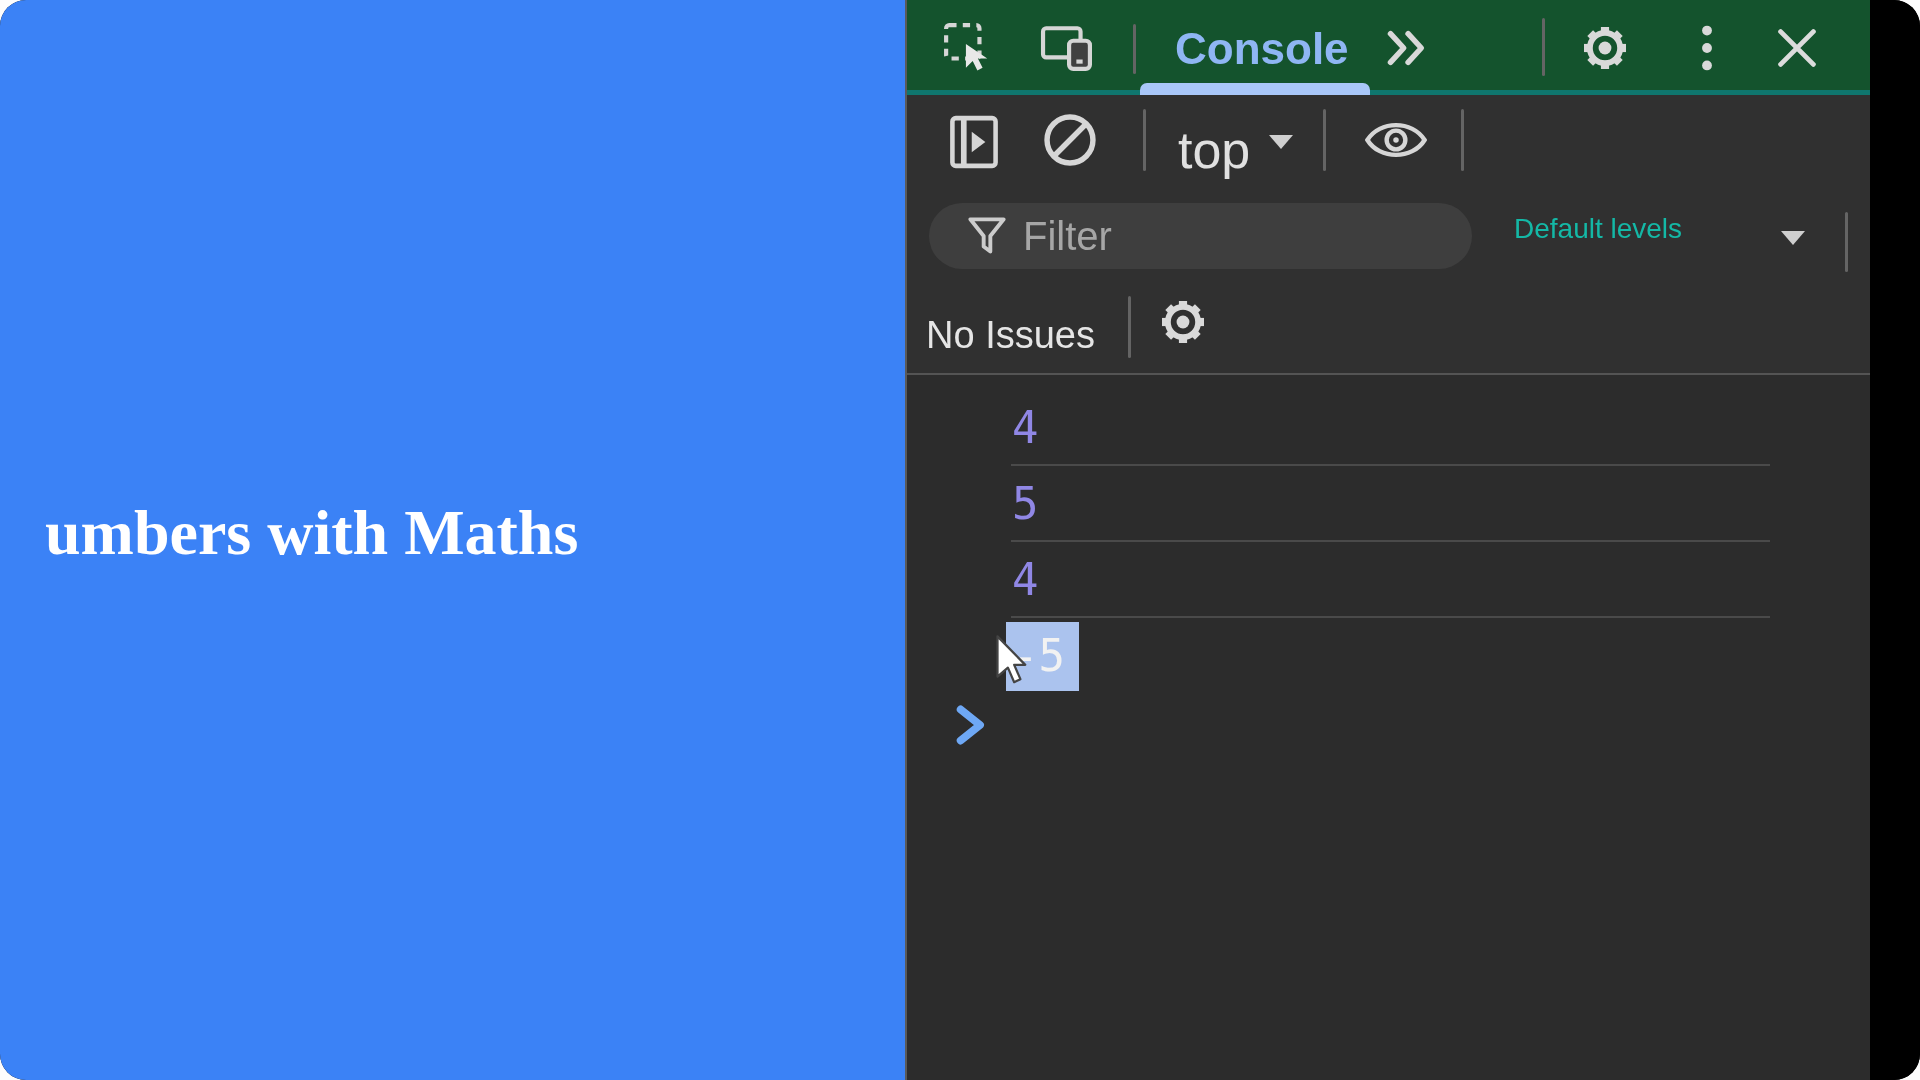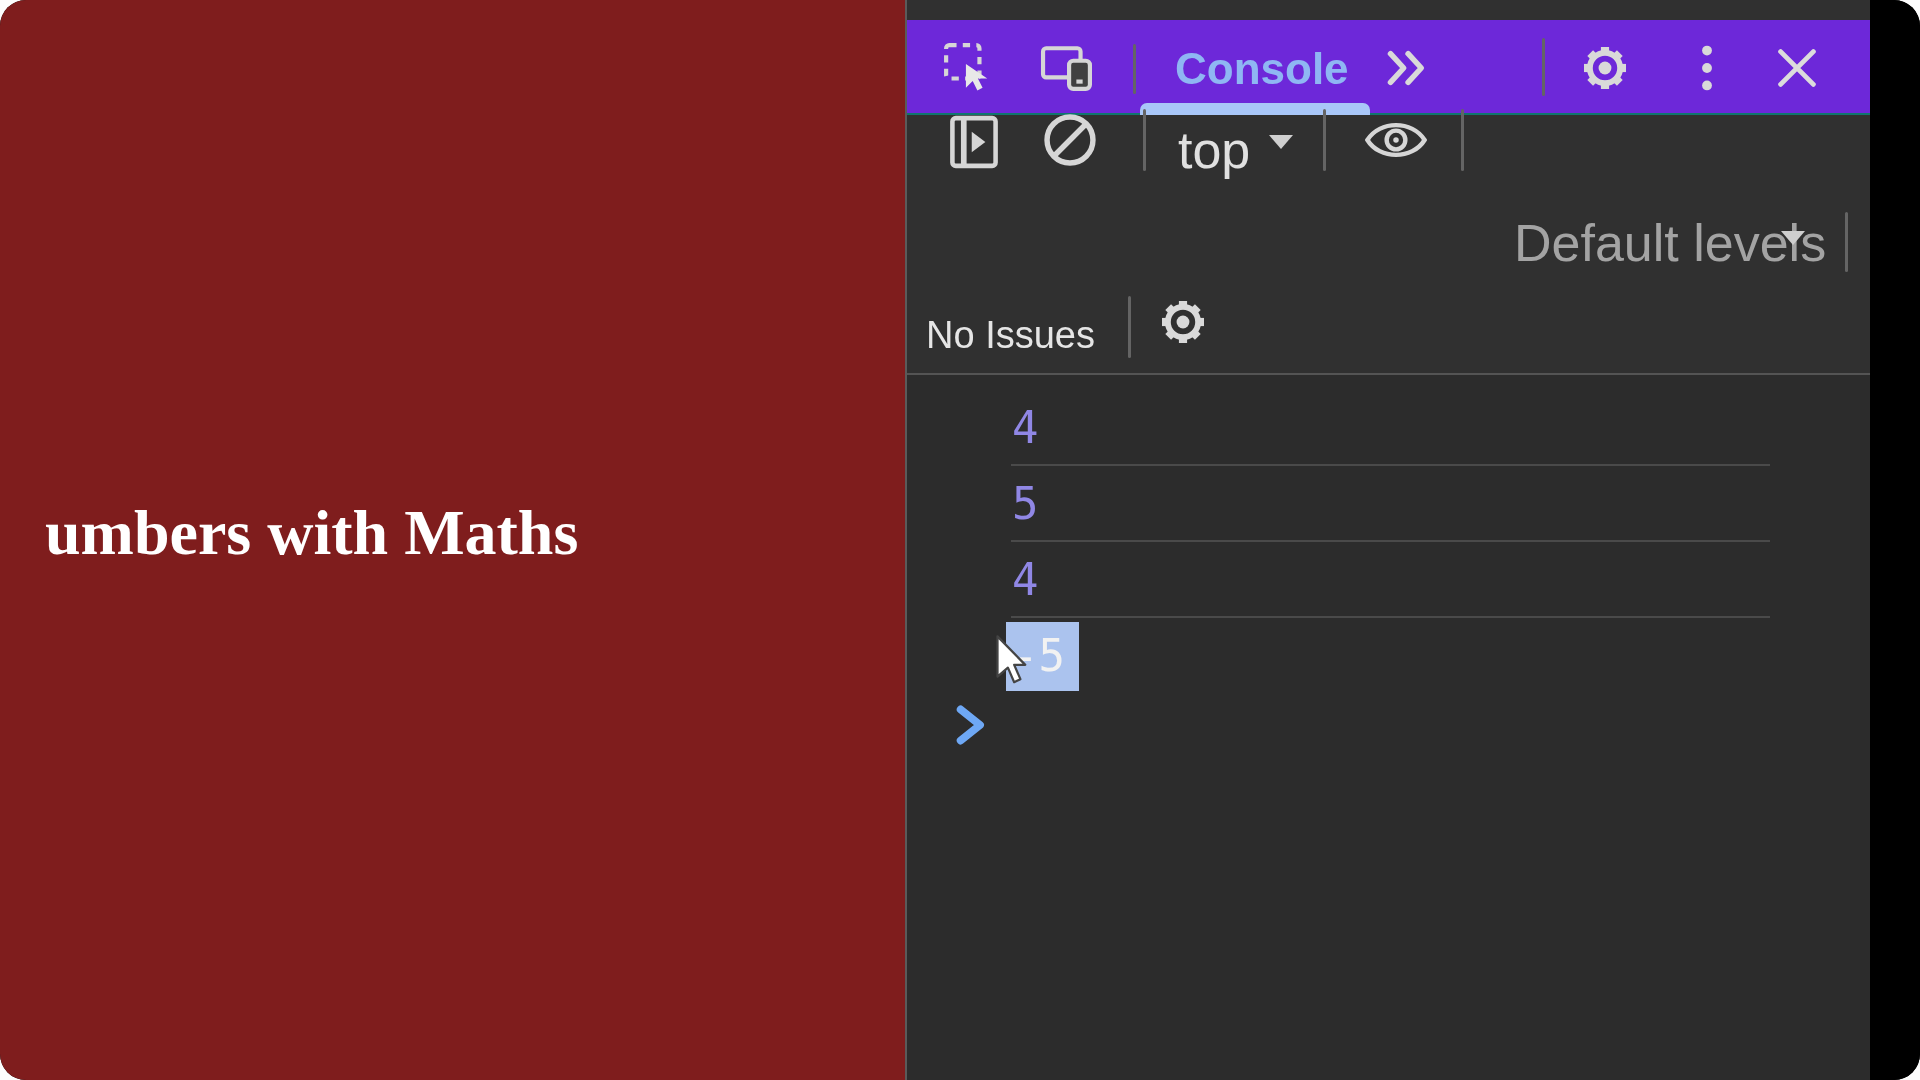--- a/index.html
+++ b/index.html
@@ -1,44 +1,44 @@
 <!DOCTYPE html>
 <html style="--blue-text: #8fb6f3; --underline: #a9c7f8; --purple: #9087e5; --link: #c4d4f2; --sel-bg: #abc3ee; --sel-text: #f2f2f2; --prompt: #6ea8f5;"><head>
 <meta charset="utf-8">
 <style>
   html,body{margin:0;padding:0;background:#fdfdfd;}
   .frame{position:relative;width:1920px;height:1080px;background:#000;border-radius:26px;overflow:hidden;
          font-family:"Liberation Sans",sans-serif;}
   
-  .page-area{position:absolute;left:0;top:0;width:925px;height:1080px;background:#7f1d1d;}
+  .page-area{position:absolute;left:0;top:0;width:925px;height:1080px;background:#3b82f6;}
   .page-heading{position:absolute;left:45px;top:496px;color:#ffffff;
                 font-family:"Liberation Serif",serif;font-weight:bold;font-size:64px;white-space:nowrap;}
   
   .devtools{position:absolute;left:905px;top:0;width:965px;height:1080px;background:#303030;
             border-left:2px solid #5a5a5a;box-sizing:border-box;}
   .sep{position:absolute;width:3px;background:#646464;border-radius:2px;}
   .icon{position:absolute;display:flex;align-items:center;justify-content:center;}
   .icon svg{display:block;}
   
-  .tabbar{position:absolute;left:0;top:0;width:100%;height:95px;background:#6d28d9;border-bottom:2px solid #0f766e;box-sizing:border-box;margin-top:20px;}
+  .tabbar{position:absolute;left:0;top:0;width:100%;height:95px;background:#14532d;border-bottom:5px solid #0f766e;box-sizing:border-box;}
   .tab-label{position:absolute;left:268px;top:24px;font-size:44px;font-weight:bold;color:var(--blue-text,#8fb6f3);}
   .tab-underline{position:absolute;left:233px;top:83px;width:230px;height:12px;background:var(--underline,#a9c7f8);
                  border-radius:7px 7px 0 0;}
   
   .row2{position:absolute;left:0;top:97px;width:100%;height:92px;}
   .ctx-label{position:absolute;left:271px;top:23px;font-size:52px;color:#e0e0e0;}
   .caret{width:0;height:0;border-left:12px solid transparent;border-right:12px solid transparent;
          border-top:14px solid #cfcfcf;position:absolute;}
   
   .filter-pill{position:absolute;left:22px;top:203px;width:543px;height:66px;border-radius:34px;background:#3e3e3e;
                display:flex;align-items:center;}
   .filter-input{background:transparent;border:none;outline:none;color:#e8e8e8;font-size:40px;width:380px;
                 font-family:"Liberation Sans",sans-serif;margin-left:14px;}
   .filter-input::placeholder{color:#a6a6a6;}
-  .levels-label{position:absolute;left:607px;top:213px;font-size:52px;color:#a3a3a3;}
+  .levels-label{position:absolute;left:607px;top:213px;font-size:28px;color:#14b8a6;}
   
   .status-label{position:absolute;left:19px;top:302px;font-size:38px;color:#e5e5e5;margin-top:12px;}
   .status-divider{position:absolute;left:0;top:373px;width:100%;height:2px;background:#545454;}
   
   .messages{position:absolute;left:0;top:375px;width:100%;height:705px;background:#2c2c2c;padding-top:15px;box-sizing:border-box;}
   .console-row{height:74px;display:flex;align-items:center;justify-content:space-between;
                padding:0 115px 0 105px;font-family:"DejaVu Sans Mono",monospace;font-size:44px;}
   .row-divider{height:2px;background:#4a4a4a;margin:0 100px 0 104px;}
   .log-value{color:var(--purple,#9087e5);}
   .log-value.sel{background:var(--sel-bg,#abc3ee);color:var(--sel-text,#f2f2f2);
@@ -136,20 +136,28 @@
       <div class="icon" style="left:456px;top:15px;width:66px;height:56px;">
         <svg width="66" height="56" viewBox="0 0 60 48">
           <path d="M4 24 C15 6 45 6 56 24 C45 42 15 42 4 24 Z" fill="none" stroke="#d6d6d6" stroke-width="4"></path>
           <circle cx="30" cy="24" r="8.5" fill="none" stroke="#d6d6d6" stroke-width="4"></circle>
           <circle cx="30" cy="24" r="2.5" fill="#d6d6d6"></circle>
         </svg>
       </div>
       <div class="sep" style="left:554px;top:12px;height:62px;"></div>
     </div>
 
+    <div class="filter-pill">
+      <span class="icon" style="position:static;margin-left:38px;">
+        <svg width="40" height="40" viewBox="0 0 36 36">
+          <path d="M3 3 H33 L21 18 V32 L15 27.5 V18 Z" fill="none" stroke="#cccccc" stroke-width="3.5" stroke-linejoin="round"></path>
+        </svg>
+      </span>
+      <input class="filter-input" placeholder="Filter" style="">
+    </div>
     <div>
       <span class="levels-label">Default levels</span>
       <span class="caret" style="left:874px;top:231px;"></span>
     </div>
     <div class="sep" style="left:938px;top:212px;height:60px;"></div>
 
     <div>
       <span class="status-label">No Issues</span>
       <div class="sep" style="left:221px;top:296px;height:62px;"></div>
       <div class="icon" style="left:248px;top:294px;width:56px;height:56px;">

